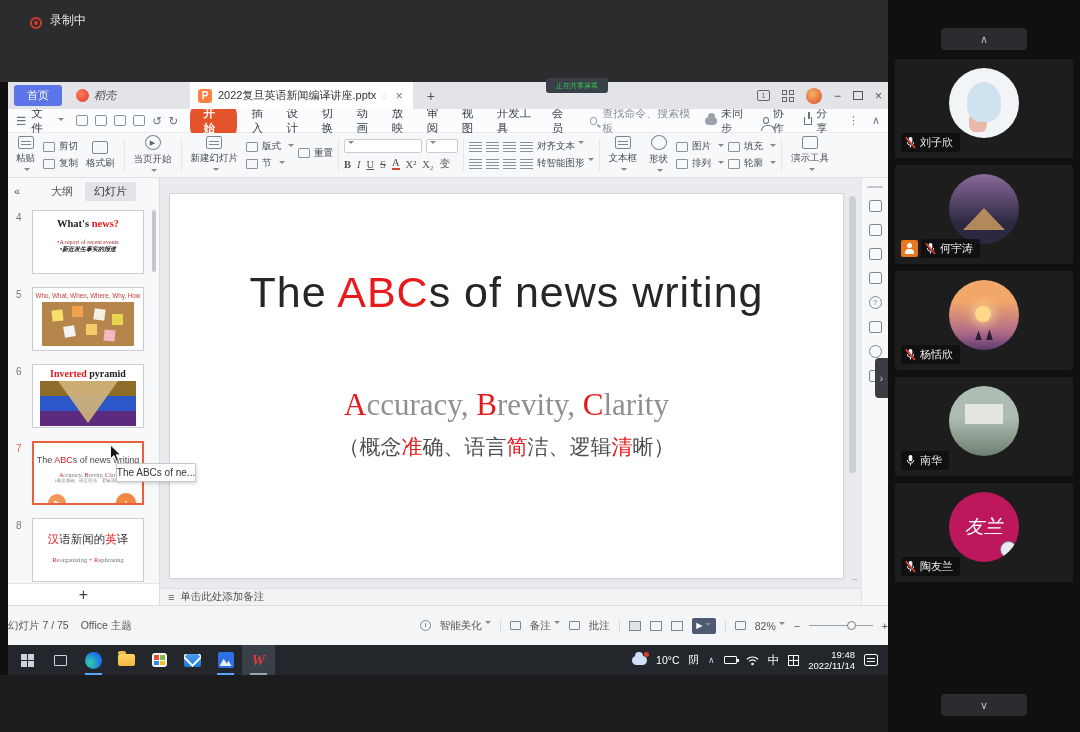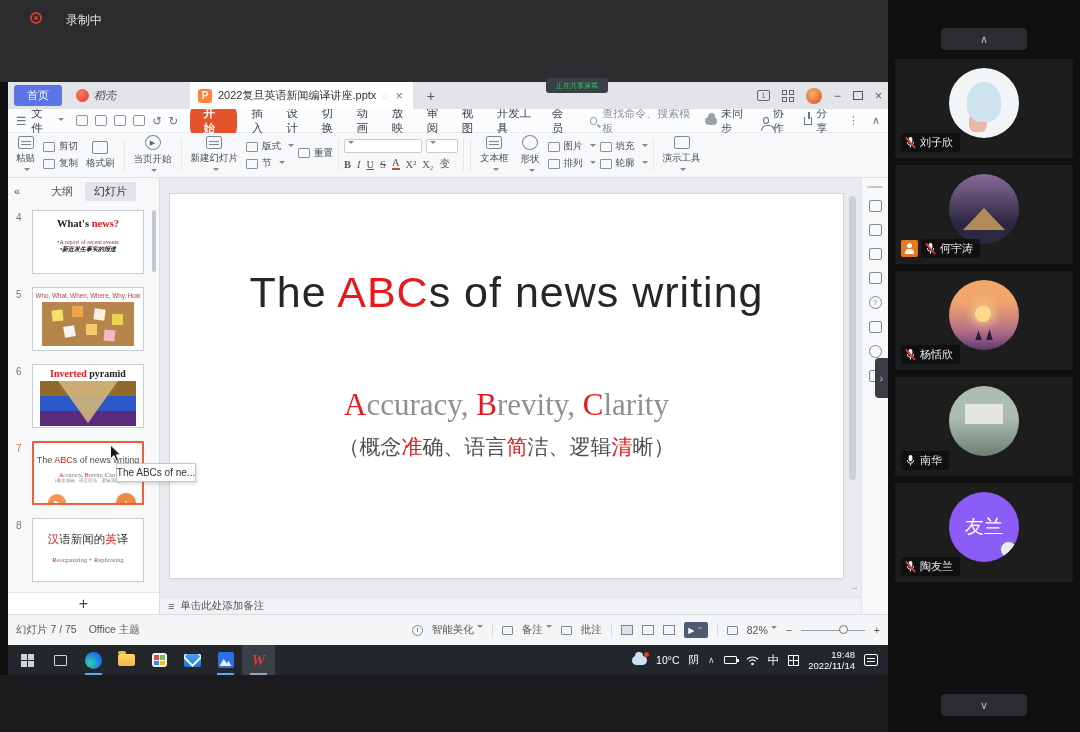--- a/index.html
+++ b/index.html
@@ -2,21 +2,21 @@
 <html><head>
 <meta charset="utf-8">
 <style>
   * { box-sizing: border-box; margin: 0; padding: 0; }
   body { background:#000; font-family:"Liberation Sans","DejaVu Sans",sans-serif; }
   .stage { position:relative; width:1080px; height:732px; background:#101010; display:flex; overflow:hidden; }
 
   
   .main { width:888px; display:flex; flex-direction:column; }
   .meet-top { height:82px; background:#2c2c2e; position:relative; }
-  .rec { position:absolute; left:30px; top:12px; display:flex; align-items:flex-start; gap:24px; color:#e8e8e8; font-size:12px; }
+  .rec { position:absolute; left:30px; top:12px; display:flex; align-items:flex-end; gap:8px; color:#e8e8e8; font-size:12px; }
   .rec-dot { width:12px; height:12px; border-radius:50%; border:2px solid #d43a2f; background:#2c2c2e; position:relative; }
   .rec-dot::after { content:""; position:absolute; left:2px; top:2px; width:4px; height:4px; border-radius:50%; background:#d43a2f; }
   .desktop { height:593px; background:#fff; display:flex; flex-direction:column; position:relative;margin-left:8px; }
   .meet-bottom { flex:1; background:#1c1c1e; }
 
   
   .tabbar { height:27px; background:#e2e4e8; display:flex; align-items:center; padding:0 6px; gap:8px; position:relative; font-size:11px; }
   .tab-home { background:#5b74e8; color:#fff; border-radius:3px; padding:3px 13px; }
   .tab-daoke { display:flex; align-items:center; gap:5px; color:#444; padding:3px 6px;font-style:italic; }
   .daoke-ic { width:13px; height:13px; border-radius:50%; background:radial-gradient(circle at 35% 35%, #ff7a59, #e03a2f); }
@@ -122,21 +122,21 @@
   .vscroll { position:absolute; right:5px; top:6px; bottom:8px; width:7px; }
   .vthumb { position:absolute; top:12px; width:7px; height:70%; background:#ccd0d5; border-radius:4px; }
   .vdots { position:absolute; bottom:-4px; right:-1px; font-size:8px; color:#8a929c; letter-spacing:-1px; }
   .notesbar { height:17px; background:#f1f2f4; border-top:1px solid #dfe1e5; display:flex; align-items:center; gap:6px; padding-left:8px; font-size:10.5px; color:#555; }
   .toolstrip { width:27px; background:#f7f8fa; border-left:1px solid #e0e2e6; display:flex; flex-direction:column; align-items:center; padding-top:8px; gap:12px; }
   .tsi { width:13px; height:12px; border:1px solid #7c8794; border-radius:2px; }
   .tsi-round { border-radius:50%; width:13px; height:13px; font-size:8px; color:#7c8794; display:flex; align-items:center; justify-content:center; border:1px solid #7c8794; }
   .ts-bar { width:16px; height:2px; background:#c4c8cd; border-radius:1px; }
 
   
-  .statusbar { height:31px; background:#f4f5f7; border-top:1px solid #d9dce0; display:flex; align-items:center; font-size:10.5px; color:#555; padding:0 8px; gap:12px; }
+  .statusbar { height:40px; background:#f4f5f7; border-top:1px solid #d9dce0; display:flex; align-items:center; font-size:10.5px; color:#555; padding:0 0; gap:12px; }
   .sb-right { margin-left:auto; display:flex; align-items:center; gap:9px; }
   .sb-ic { width:11px; height:9px; border:1px solid #7c8794; border-radius:1px; }
   .sb-view { width:12px; height:10px; border:1px solid #7c8794; }
   .sb-play { width:24px; height:16px; background:#4e5a72; border-radius:2px; color:#fff; font-size:8px; display:flex; align-items:center; justify-content:center; }
   .sb-clock { width:11px; height:11px; border:1px solid #7c8794; border-radius:50%; position:relative; }
   .sb-clock::after { content:""; position:absolute; left:4px; top:2px; width:1px; height:4px; background:#7c8794; }
   .slider { width:64px; height:1px; background:#9aa0a8; position:relative; }
   .knob { position:absolute; left:60%; top:-4.5px; width:9px; height:9px; background:#f4f5f7; border:1px solid #777; border-radius:50%; }
   .sepv { width:1px; height:12px; background:#d6d9dd; }
 
@@ -186,21 +186,21 @@
   .avatar { position:absolute; left:50%; top:9px; transform:translateX(-50%); width:70px; height:70px; border-radius:50%; overflow:hidden; }
   .av1 { background:#f2f5f8; } 
   .av1::after { content:""; position:absolute; left:18px; top:14px; width:34px; height:40px; background:#cfe2f0; border-radius:50% 50% 40% 40%; box-shadow:-6px 18px 0 -8px #e8b9a8; }
   .av3 { background:linear-gradient(#8a6a9a,#2c2840 70%); }
   .av3::after { content:""; position:absolute; left:14px; bottom:14px; width:42px; height:22px; background:#c99a5f; clip-path:polygon(0 100%,50% 0,100% 100%); opacity:.85; }
   .av4 { background:linear-gradient(#f2a76a 30%,#b06a8a 75%,#5a3c6e); }
   .av4::before { content:""; position:absolute; left:26px; top:26px; width:16px; height:16px; border-radius:50%; background:#ffd98a; box-shadow:0 0 10px 4px rgba(255,220,150,.6); }
   .av4::after { content:""; position:absolute; left:24px; bottom:10px; width:22px; height:12px; background:#2c1f33; clip-path:polygon(10% 100%,25% 20%,40% 100%,60% 100%,75% 10%,90% 100%); }
   .av5 { background:linear-gradient(#aebdb2 45%,#6e7e70); }
   .av5::after { content:""; position:absolute; left:16px; top:18px; width:38px; height:20px; background:#e3e6df; box-shadow:0 28px 0 -12px #3a4038; }
-  .av6 { background:#8b5cf6; display:flex; align-items:center; justify-content:center; color:#fff; font-size:19px; }
+  .av6 { background:#be185d; display:flex; align-items:center; justify-content:center; color:#fff; font-size:19px;font-style:italic; }
   .av6 .seal { position:absolute; right:2px; bottom:4px; width:17px; height:17px; border-radius:50%; background:#e8ecf2; border:1px solid #6a7a9a; }
   .video { position:absolute; inset:0; background:linear-gradient(100deg,#d3c6a2,#b5a277); }
   .scrollp { position:absolute; top:4px; width:27px; height:86px; background:#efe8d2; border:3px solid #5d4a33; }
   .vhead { position:absolute; left:50%; transform:translateX(-50%); top:24px; width:30px; height:35px; background:#c9a184; border-radius:46% 46% 42% 42%; }
   .vhead::before { content:""; position:absolute; left:1px; top:-2px; width:28px; height:12px; background:#8a8580; border-radius:50% 50% 0 0; }
   .vhead::after { content:""; position:absolute; left:3px; top:14px; width:24px; height:5px; border-top:2px solid #3a3a3a; }
   .vbody { position:absolute; left:50%; transform:translateX(-50%); bottom:0; width:78px; height:32px; background:#232a38; border-radius:18px 18px 0 0; }
   .chips { position:absolute; left:6px; bottom:6px; display:flex; align-items:center; gap:3px; }
   .hostbadge { width:17px; height:17px; background:#e87820; border-radius:2px; position:relative; }
   .hostbadge::before { content:""; position:absolute; left:6px; top:3px; width:5px; height:5px; border-radius:50%; background:#fff; }
@@ -358,20 +358,36 @@
             <span class="lI">I</span>
             <span class="lU">U</span>
             <span class="lS">S</span>
             <span class="lA">A</span>
             <span>X²</span>
             <span>X₂</span>
             <span>变</span>
           </span>
         </span>
         <span class="rsep"></span>
+        <span class="rstack">
+          <span class="rrow">
+            <span class="para-ic"></span>
+            <span class="para-ic"></span>
+            <span class="para-ic"></span>
+            <span class="para-ic"></span>
+            <span class="dd">对齐文本</span>
+          </span>
+          <span class="rrow">
+            <span class="para-ic"></span>
+            <span class="para-ic"></span>
+            <span class="para-ic"></span>
+            <span class="para-ic"></span>
+            <span class="dd">转智能图形</span>
+          </span>
+        </span>
         <span class="rsep"></span>
         <span class="rbig dd">
           <span class="ric ric-line"></span>
           <span>文本框</span>
         </span>
         <span class="rbig dd">
           <span class="ric-play"></span>
           <span>形状</span>
         </span>
         <span class="rstack">

